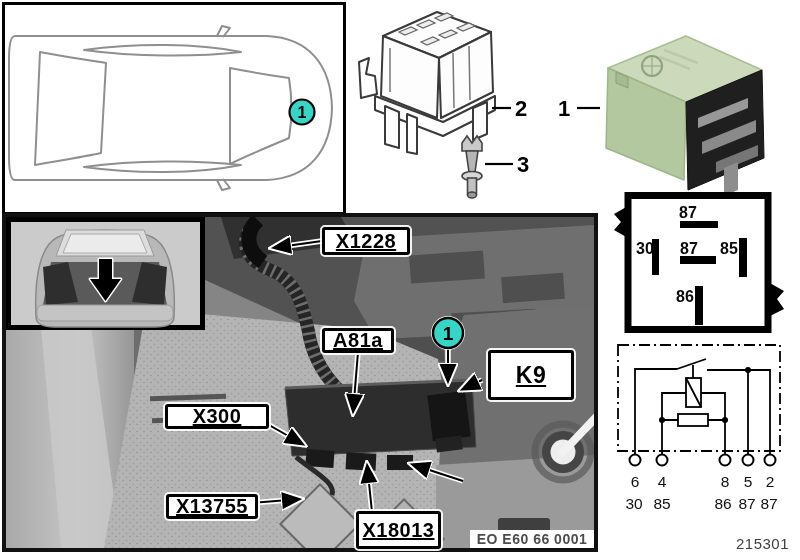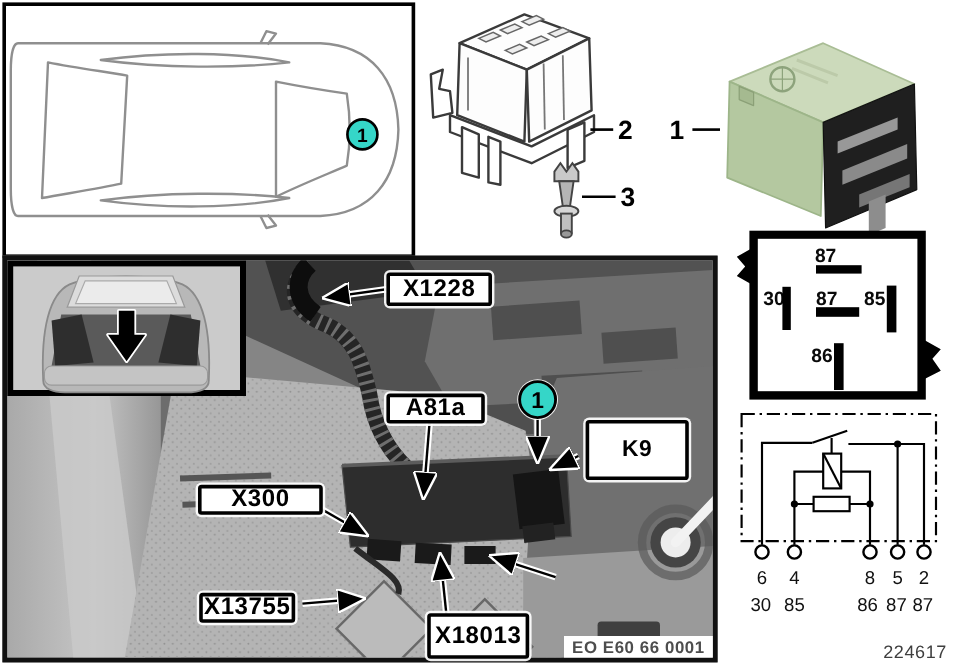--- a/index.html
+++ b/index.html
@@ -6,23 +6,23 @@
     font-family:"Liberation Sans",sans-serif;}
   .abs{position:absolute;}
   #stage{position:relative;width:800px;height:560px;background:#fff;}
   
   #car-box{left:2px;top:2px;width:344px;height:213px;border:3px solid #000;background:#fff;box-sizing:border-box;}
   
   #photo-frame{left:2px;top:213px;width:596px;height:339px;border:4px solid #111;box-sizing:border-box;background:#858585;}
   
   .callout{position:absolute;background:#fff;border:3px solid #000;border-radius:3px;
     box-shadow:0 0 0 2px rgba(255,255,255,.92);display:flex;align-items:center;justify-content:center;
-    font-weight:bold;font-size:20px;color:#000;box-sizing:border-box;letter-spacing:.5px;}
+    font-weight:bold;font-size:20px;color:#000;box-sizing:border-box;letter-spacing:.5px;text-decoration:underline;}
   #lbl-k9-x1110{flex-direction:column;padding:0;}
-  #lbl-k9-x1110 .row{width:100%;flex:1;display:flex;align-items:center;justify-content:center;font-size:19px;}
+  #lbl-k9-x1110 .row{width:100%;flex:1;display:flex;align-items:center;justify-content:center;font-size:23px;}
   #lbl-k9-x1110 .row.bottom{border-top:2.5px solid #000;}
   #photo-code{position:absolute;background:#fff;color:#4d4d4d;font-weight:bold;font-size:14px;
     display:flex;align-items:center;justify-content:center;letter-spacing:.5px;box-sizing:border-box;}
   #doc-number{position:absolute;color:#3f3f3f;font-size:15px;letter-spacing:.5px;}
   svg text{font-family:"Liberation Sans",sans-serif;}
   .itemnum{font-size:22px;font-weight:bold;fill:#000;}
   .pintxt{font-size:16px;font-weight:600;fill:#0a0a0a;}
   .schtxt{font-size:15.5px;fill:#111;}
 </style>
 </head>
@@ -273,32 +273,32 @@
         <circle cx="442" cy="116" r="17" fill="#fff" opacity=".9"></circle>
         <circle cx="442" cy="116" r="15" stroke="#000" stroke-width="2.4" fill="#35d6c8"></circle>
         <text x="442" y="123" text-anchor="middle" font-size="19" font-weight="bold" fill="#000">1</text>
       </g>
     </svg>
   </div>
 
   <div class="callout" style="left:322px;top:227px;width:88px;height:28px;">
     <span>X1228</span>
     </div>
-  <div class="callout" style="left:322px;top:328px;width:82px;height:25px;">
+  <div class="callout" style="left:322px;top:328px;width:72px;height:25px;">
     <span>A81a</span>
     </div>
   <div class="callout" id="lbl-k9-x1110" style="left:488px;top:350px;width:86px;height:50px;">
     <div class="row">K9</div>
   </div>
   <div class="callout" style="left:165px;top:404px;width:104px;height:25px;">
     <span>X300</span>
     </div>
-  <div class="callout" style="left:166px;top:494px;width:80px;height:25px;">
+  <div class="callout" style="left:166px;top:494px;width:92px;height:25px;">
     <span>X13755</span>
     </div>
   <div class="callout" style="left:356px;top:511px;width:85px;height:38px;">
     <span>X18013</span>
     </div>
 
   <div id="photo-code" style="left:470px;top:530px;width:124px;height:18px;">EO E60 66 0001</div>
 
-  <div id="doc-number" style="left:736px;top:535px;">224617</div>
+  <div id="doc-number" style="left:736px;top:535px;">215301</div>
 </div>
 
 </body></html>

